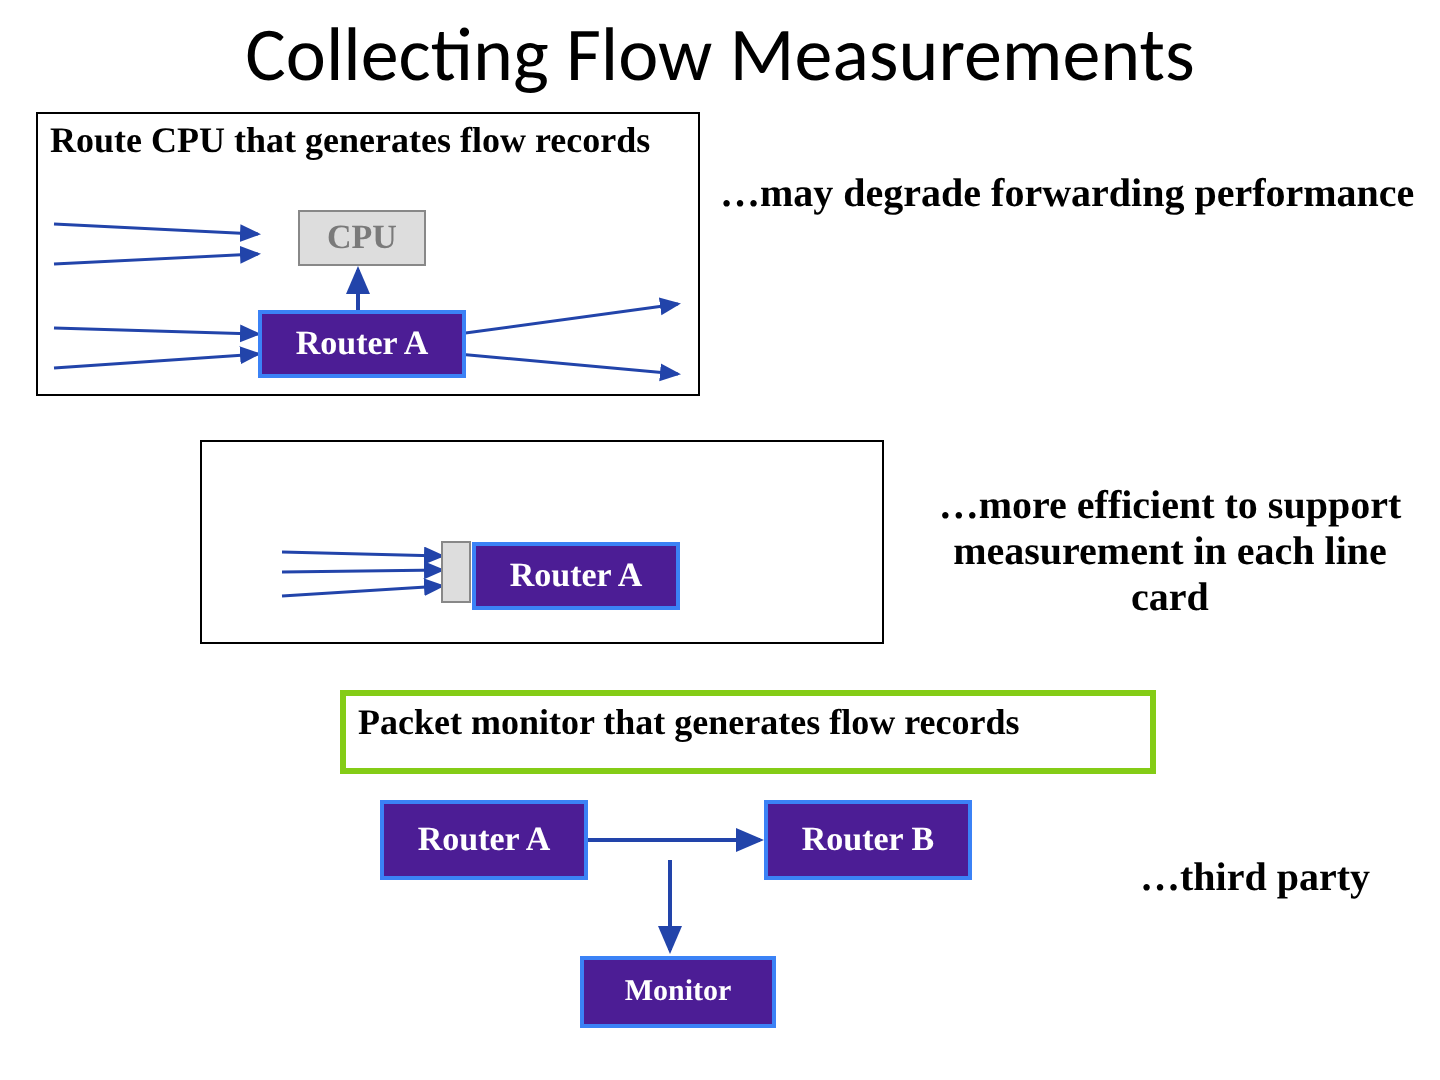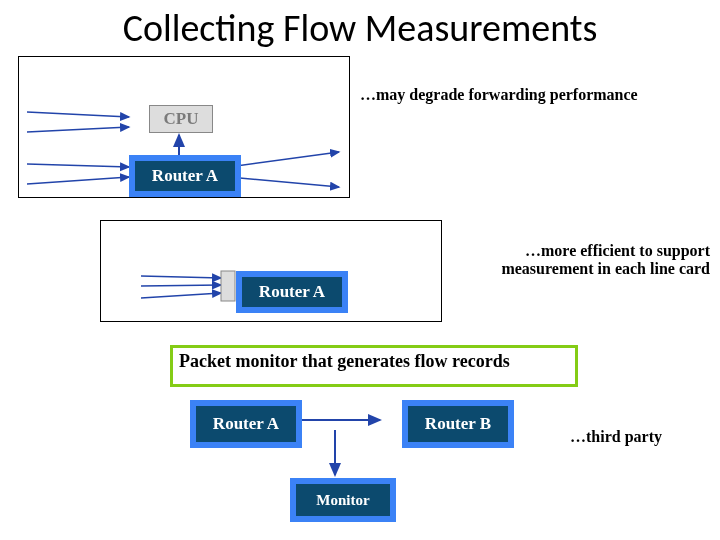--- a/index.html
+++ b/index.html
@@ -1,29 +1,30 @@
 <!DOCTYPE html>
 <html><head>
 <meta charset="utf-8">
 <style>
 body{margin:0;font-family:"Times New Roman",serif;background:#fff;width:720px;height:540px;position:relative}
 .title{font-family:Calibri,sans-serif;font-size:38px;text-align:center;padding:5px 0 4px}
 .panel{position:absolute;border:1px solid #000;background:#fff}
 .hdr{font-weight:bold;font-size:18px}
-.note{font-weight:bold;font-size:16px;position:absolute}
-.box{position:absolute;background:#0c4a6e;border:6px solid #3b82f6;color:#fff;font-weight:bold;text-align:center;display:flex;align-items:center;justify-content:center}
+.note{font-weight:bold;font-size:20px;position:absolute}
+.box{position:absolute;background:#4c1d95;border:2px solid #3b82f6;color:#fff;font-weight:bold;text-align:center;display:flex;align-items:center;justify-content:center}
 .cpu{position:absolute;background:#ddd;border:1px solid #888;color:#7a7a7a;font-weight:bold;text-align:center;font-size:17px;display:flex;align-items:center;justify-content:center}
 svg{position:absolute;top:0;left:0}
 </style>
 </head>
 <body>
 
 <div class="title">Collecting Flow Measurements</div>
 
 <div class="panel" style="left:18px;top:56px;width:330px;height:140px">
+  <div class="hdr" style="padding:3px 6px">Route CPU that generates flow records</div>
   <svg width="330" height="140">
     <defs>
         <marker id="a1" markerWidth="8" markerHeight="8" refX="6" refY="3" orient="auto">
           <path d="M0,0 L7,3 L0,6 Z" fill="#2244aa"></path>
         </marker>
       </defs>
     <line x1="8" y1="55" x2="110" y2="60" stroke="#2244aa" stroke-width="1.5" marker-end="url(#a1)"></line>
     <line x1="8" y1="75" x2="110" y2="70" stroke="#2244aa" stroke-width="1.5" marker-end="url(#a1)"></line>
     <line x1="8" y1="107" x2="110" y2="110" stroke="#2244aa" stroke-width="1.5" marker-end="url(#a1)"></line>
     <line x1="8" y1="127" x2="110" y2="120" stroke="#2244aa" stroke-width="1.5" marker-end="url(#a1)"></line>
@@ -43,32 +44,32 @@
           <path d="M0,0 L7,3 L0,6 Z" fill="#2244aa"></path>
         </marker>
       </defs>
     <line x1="40" y1="55" x2="120" y2="57" stroke="#2244aa" stroke-width="1.5" marker-end="url(#a2)"></line>
     <line x1="40" y1="65" x2="120" y2="64" stroke="#2244aa" stroke-width="1.5" marker-end="url(#a2)"></line>
     <line x1="40" y1="77" x2="120" y2="72" stroke="#2244aa" stroke-width="1.5" marker-end="url(#a2)"></line>
     <rect x="120" y="50" width="14" height="30" fill="#ddd" stroke="#888"></rect>
   </svg>
   <div class="box" style="left:135px;top:50px;width:100px;height:30px;font-size:17px">Router A</div>
 </div>
-<div class="note" style="left:460px;top:242px;width:250px;text-align:right">…more efficient to support measurement in each line card</div>
+<div class="note" style="left:460px;top:242px;width:250px;text-align:center">…more efficient to support measurement in each line card</div>
 
 <div class="panel" style="left:170px;top:345px;width:390px;height:30px;border:3px solid #84cc16;padding:3px 6px">
   <span class="hdr">Packet monitor that generates flow records</span>
 </div>
 
 <svg width="720" height="540" style="pointer-events:none">
   <defs>
       <marker id="a3" markerWidth="8" markerHeight="8" refX="6" refY="3" orient="auto">
         <path d="M0,0 L7,3 L0,6 Z" fill="#2244aa"></path>
       </marker>
     </defs>
   <line x1="293" y1="420" x2="380" y2="420" stroke="#2244aa" stroke-width="2" marker-end="url(#a3)"></line>
   <line x1="335" y1="430" x2="335" y2="475" stroke="#2244aa" stroke-width="2" marker-end="url(#a3)"></line>
 </svg>
 
 <div class="box" style="left:190px;top:400px;width:100px;height:36px;font-size:17px">Router A</div>
-<div class="box" style="left:402px;top:400px;width:100px;height:36px;font-size:17px">Router B</div>
+<div class="box" style="left:382px;top:400px;width:100px;height:36px;font-size:17px">Router B</div>
 <div class="box" style="left:290px;top:478px;width:94px;height:32px;font-size:15px">Monitor</div>
 <div class="note" style="left:570px;top:428px">…third party</div>
 
 </body></html>

